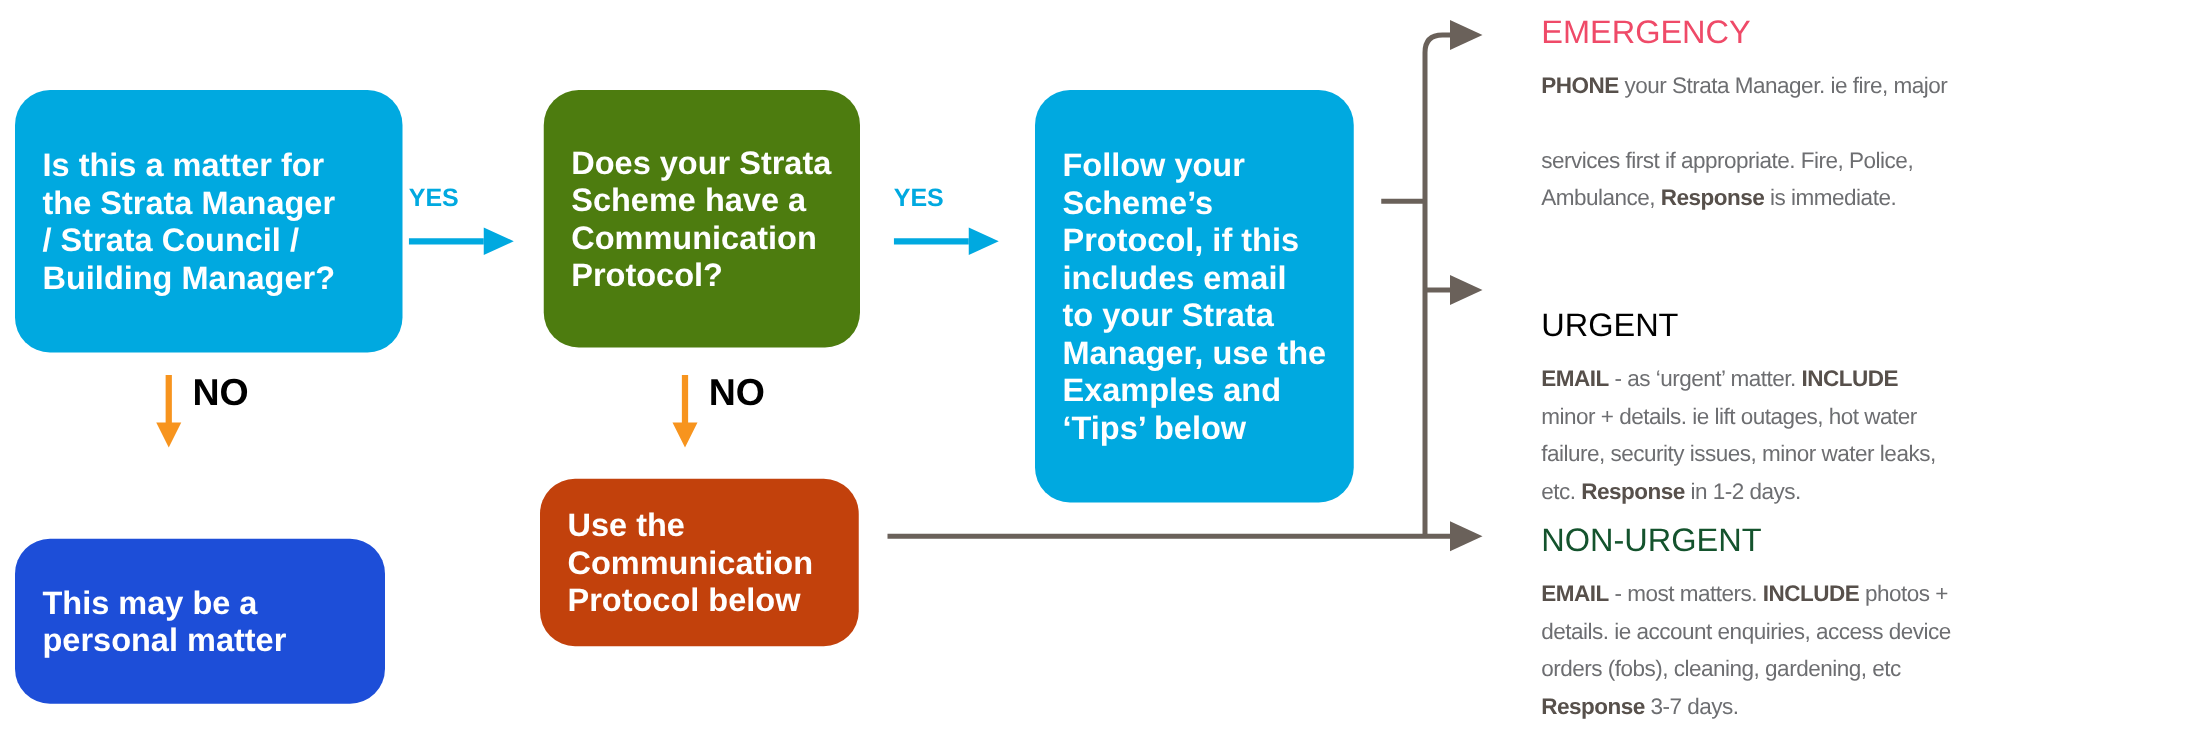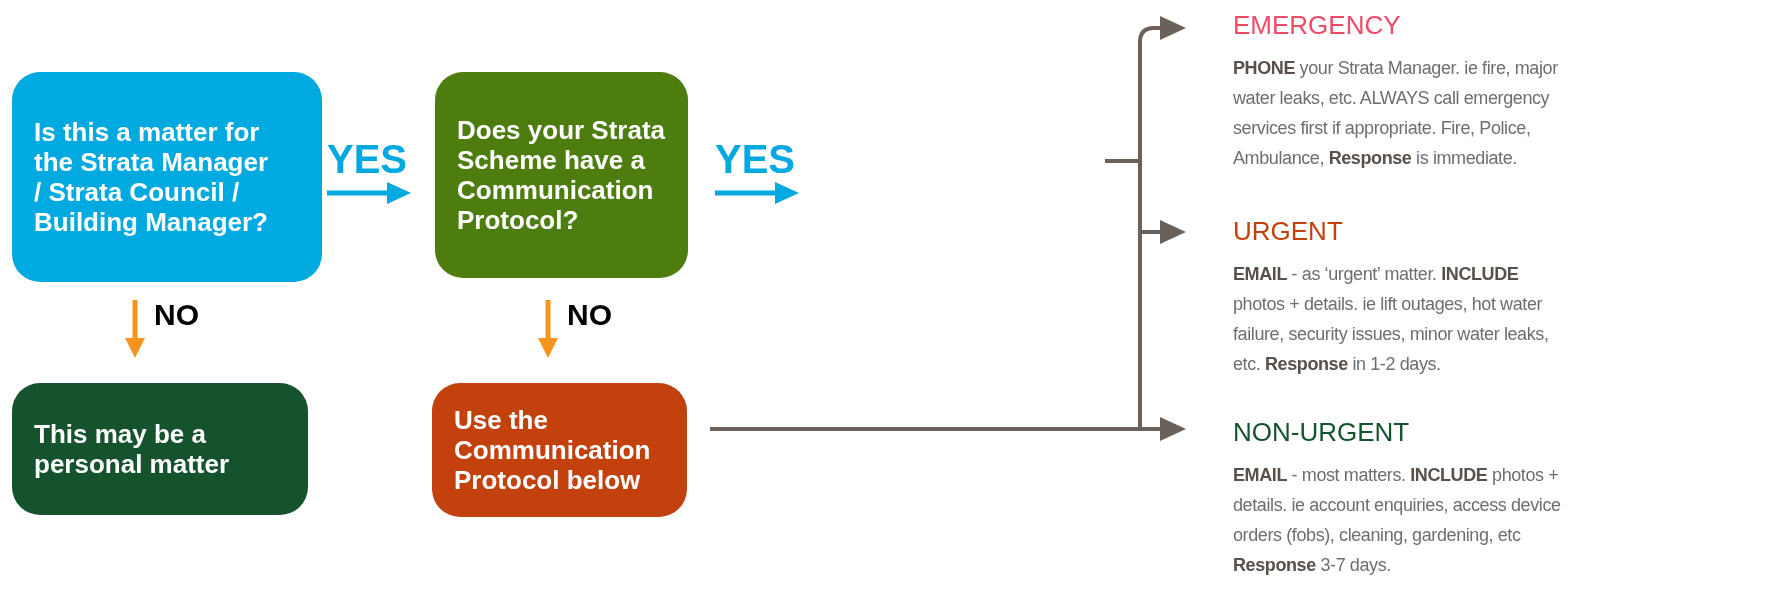--- a/index.html
+++ b/index.html
@@ -13,21 +13,21 @@
     font-size:26px;line-height:30px;display:flex;align-items:center;
     box-sizing:border-box;padding:0 12px 0 22px;white-space:nowrap;
   }
   #box-q1{left:12px;top:72px;width:310px;height:210px;}
   #box-q2{left:435px;top:72px;width:253px;height:206px;}
   #box-follow{left:828px;top:72px;width:255px;height:330px;}
   #box-personal{left:12px;top:383px;width:296px;height:132px;}
   #box-useprotocol{left:432px;top:383px;width:255px;height:134px;}
 
   
-  .yes{position:absolute;color:#00A9E0;font-weight:bold;font-size:40px;line-height:34px;}
+  .yes{position:absolute;color:#00A9E0;font-weight:bold;font-size:20px;line-height:34px;}
   #yes1{left:327px;top:142px;}
   #yes2{left:715px;top:142px;}
   .yes svg{display:block;margin-top:4px;}
 
   
   .no{position:absolute;width:100px;height:60px;}
   #no1{left:124px;top:300px;}
   #no2{left:537px;top:300px;}
   .no .no-text{position:absolute;left:30px;top:-2px;color:#000000;font-weight:bold;font-size:30px;line-height:34px;}
   .no svg{position:absolute;left:0;top:0;display:block;}
@@ -63,22 +63,25 @@
   </svg>
 
   <div class="box" id="box-q1" style="background-color: rgb(0, 169, 224);">
     <span>Is this a matter for<br>the Strata Manager<br>/ Strata Council /<br>Building Manager?</span>
   </div>
 
   <div class="box" id="box-q2" style="background-color: #4d7c0f;">
     <span>Does your Strata<br>Scheme have a<br>Communication<br>Protocol?</span>
   </div>
 
+  <div class="box" id="box-follow" style="background-color: rgb(0, 169, 224);">
+    <span>Follow your<br>Scheme’s<br>Protocol, if this<br>includes email<br>to your Strata<br>Manager, use the<br>Examples and<br>‘Tips’ below</span>
+  </div>
 
-  <div class="box" id="box-personal" style="background-color: #14532d;">
+  <div class="box" id="box-personal" style="background-color: #1d4ed8; margin-top: 48px;">
     <span>This may be a<br>personal matter</span>
   </div>
 
   <div class="box" id="box-useprotocol" style="background-color: #c2410c;">
     <span>Use the<br>Communication<br>Protocol below</span>
   </div>
 
   <div class="yes" id="yes1">
     <span>YES</span>
     <svg width="88" height="26" viewBox="0 0 88 26">
@@ -106,26 +109,26 @@
   <div class="no" id="no2">
     <svg width="22" height="60" viewBox="0 0 22 60">
       <path d="M11 0 V40" stroke="#F7941E" stroke-width="5" fill="none"></path>
       <polygon points="1,38 21,38 11,58" fill="#F7941E"></polygon>
     </svg>
     <span class="no-text">NO</span>
   </div>
 
   <div class="outcome" id="outcome-emergency">
     <h3 style="color: rgb(239, 74, 104);">EMERGENCY</h3>
-    <div class="body"><span class="b">PHONE</span><span> your Strata Manager. ie fire, major</span><br><span>water leaks, etc. ALWAYS call emergency</span><br><span>services first if appropriate. Fire, Police,</span><br><span>Ambulance, </span><span class="b">Response</span><span> is immediate.</span></div>
+    <div class="body"><span class="b">PHONE</span><span> your Strata Manager. ie fire, major</span><br><br><span>services first if appropriate. Fire, Police,</span><br><span>Ambulance, </span><span class="b">Response</span><span> is immediate.</span></div>
   </div>
 
   <div class="outcome" id="outcome-urgent">
-    <h3 style="color: #c2410c;">URGENT</h3>
-    <div class="body"><span class="b">EMAIL</span><span> - as ‘urgent’ matter. </span><span class="b">INCLUDE</span><br><span>photos + details. ie lift outages, hot water</span><br><span>failure, security issues, minor water leaks,</span><br><span>etc. </span><span class="b">Response</span><span> in 1-2 days.</span></div>
+    <h3 style="color: #000000; margin-top: 29px;">URGENT</h3>
+    <div class="body"><span class="b">EMAIL</span><span> - as ‘urgent’ matter. </span><span class="b">INCLUDE</span><br><span>minor + details. ie lift outages, hot water</span><br><span>failure, security issues, minor water leaks,</span><br><span>etc. </span><span class="b">Response</span><span> in 1-2 days.</span></div>
   </div>
 
   <div class="outcome" id="outcome-non-urgent">
     <h3 style="color: #14532d;">NON-URGENT</h3>
     <div class="body"><span class="b">EMAIL</span><span> - most matters. </span><span class="b">INCLUDE</span><span> photos +</span><br><span>details. ie account enquiries, access device</span><br><span>orders (fobs), cleaning, gardening, etc</span><br><span class="b">Response</span><span> 3-7 days.</span></div>
   </div>
 
 </div>
 
 </body></html>

